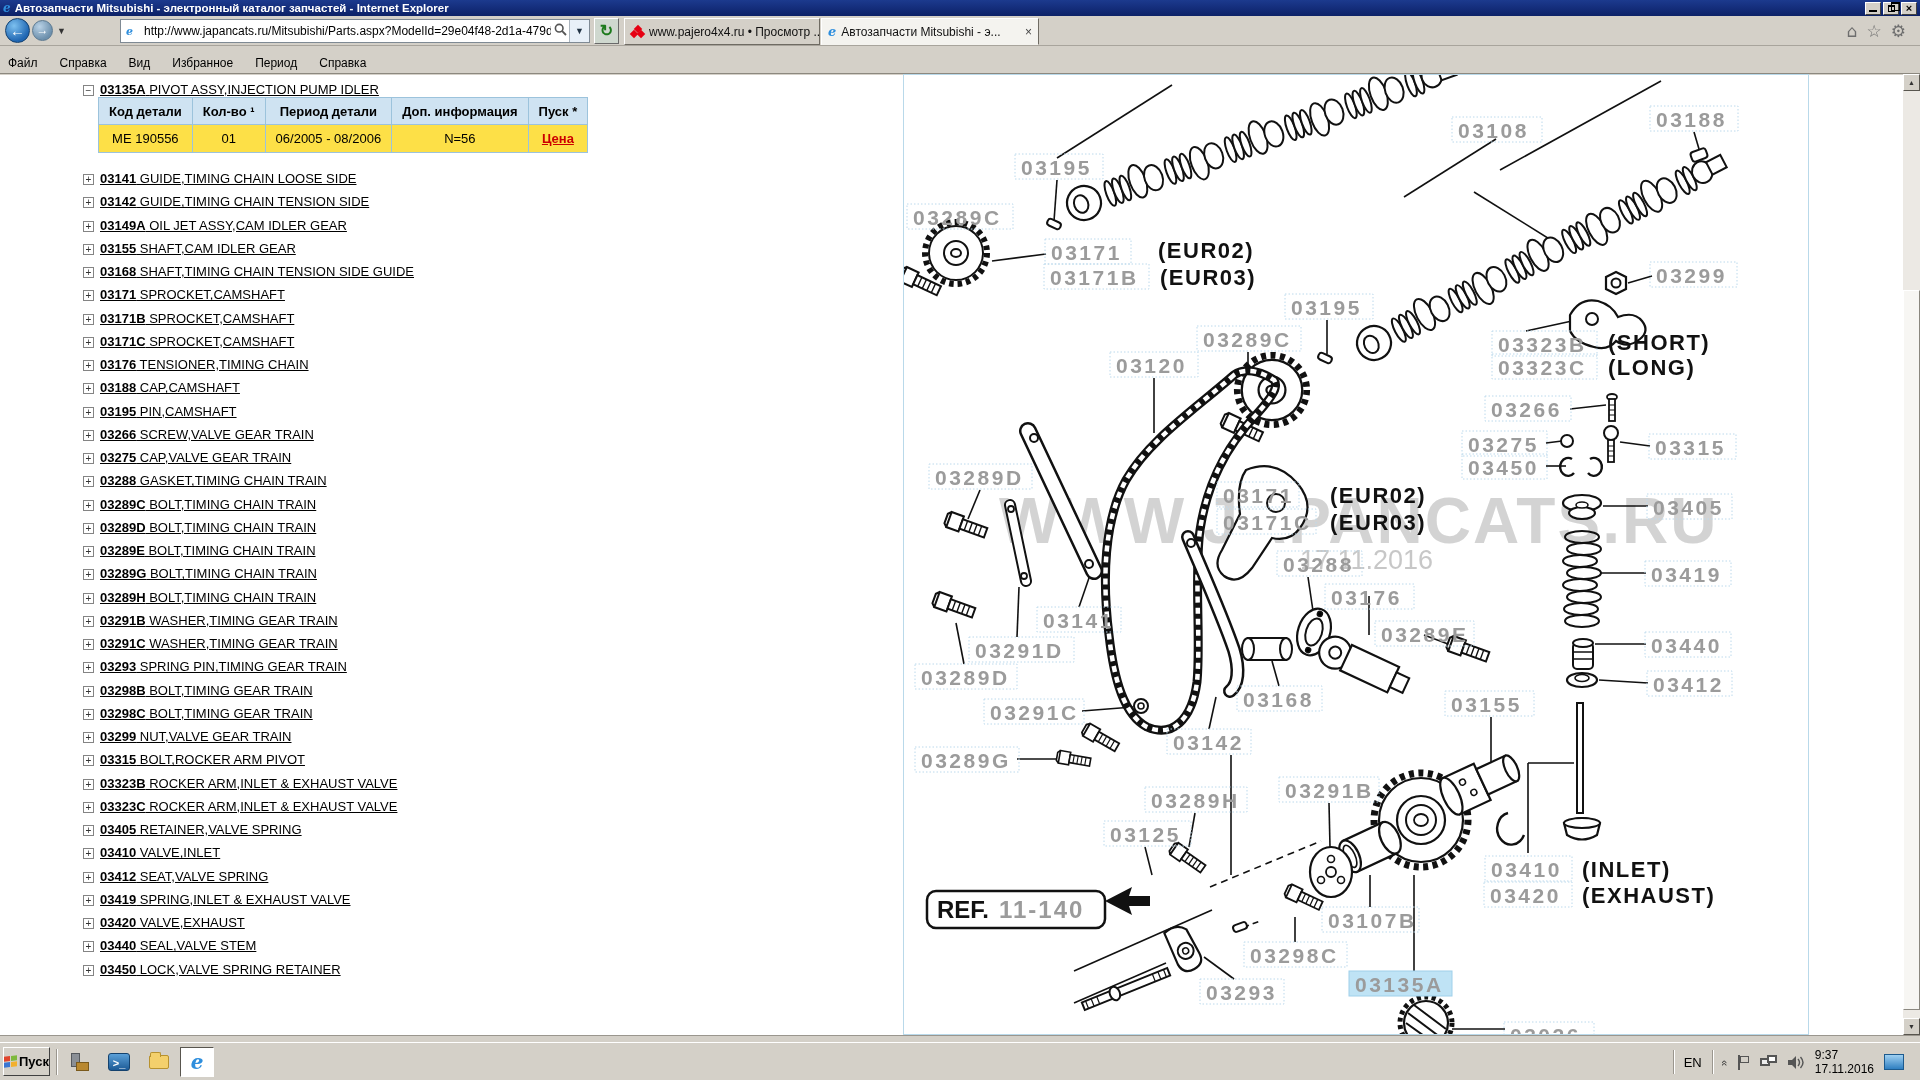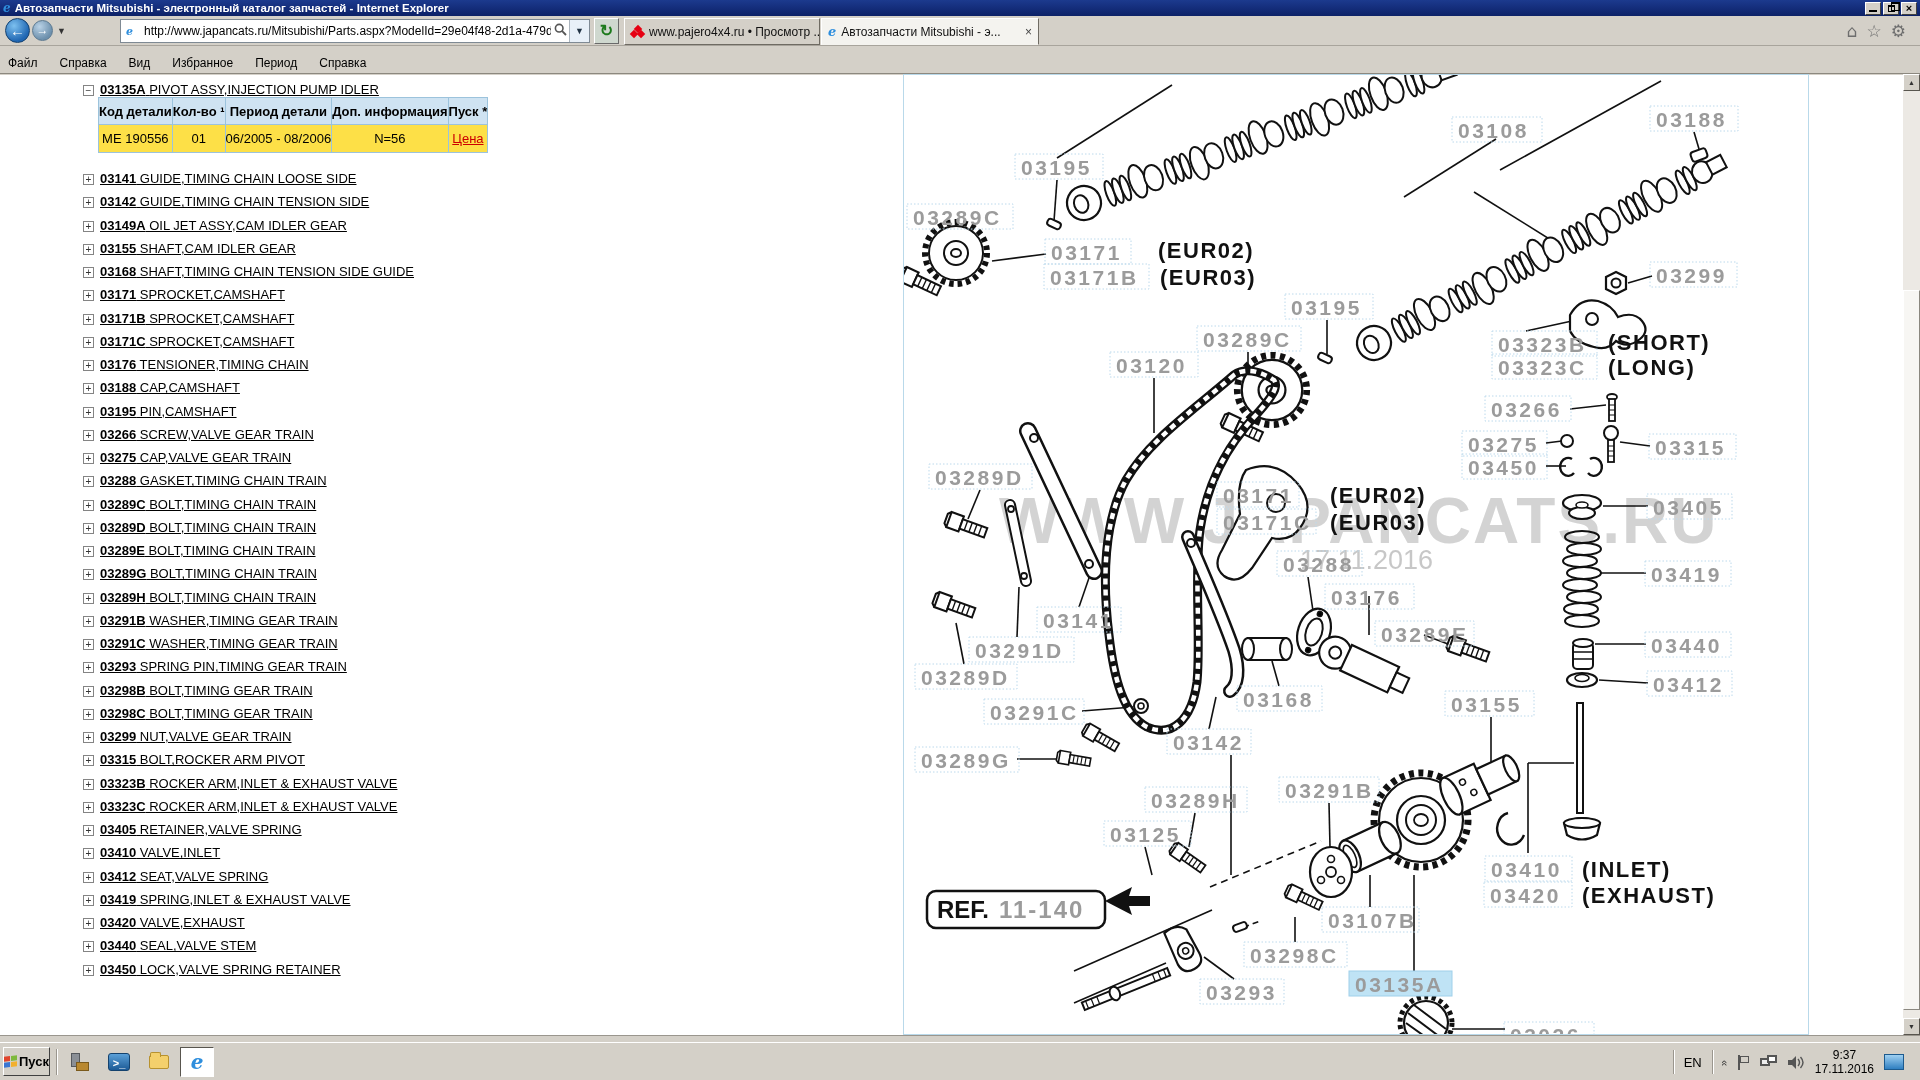--- a/index.html
+++ b/index.html
@@ -64,24 +64,24 @@
   .listpane { position:absolute; left:83px; top:0; width:700px; }
   .treerow { position:relative; height:23.25px; line-height:23.25px; font-size:13px;
              white-space:nowrap; color:#000; }
   .pm { display:inline-block; width:11px; height:11px; border:1px solid #848484;
         line-height:9px; font-size:10px; text-align:center; background:#fff;
         vertical-align:middle; margin-right:6px; color:#333; }
   .treelink { text-decoration:underline; color:#000; }
   .treelink b { font-weight:bold; }
   .row0 { position:absolute; left:0; top:3px; }
   .ptable { position:absolute; left:15px; top:22px; border-collapse:collapse; font-size:13px; }
-  .ptable th, .ptable td { border:1px solid #9cc3dc; text-align:center; padding:0 0; }
+  .ptable th, .ptable td { border:1px solid #9cc3dc; text-align:center; padding:0 10px; }
   .ptable th { background:#cfe3f2; font-weight:bold; height:27px; }
   .ptable td { height:28px; background:#fde047; }
-  .pricelink { color:#cc0000; font-weight:normal; text-decoration:underline; }
+  .pricelink { color:#cc0000; font-weight:bold; text-decoration:underline; }
   .plist { position:absolute; left:0; top:92px; }
 
   
   .diagframe { position:absolute; left:903px; top:-1px; width:906px; height:961px;
                border:1px solid #b9d9ea; background:#fff; overflow:hidden; }
 
   
   .vscroll { position:absolute; right:0; top:74px; width:17px; height:961px; background:#ece9e4; }
   .sbtn { position:absolute; left:0; width:17px; height:17px; background:#d4d0c8;
           border:1px solid; border-color:#fff #58554e #58554e #fff; font-size:7px;
@@ -100,21 +100,21 @@
   .winflag { position:relative; width:13px; height:12px; transform:skewY(-6deg); }
   .winflag i { position:absolute; width:6px; height:5px; }
   .ql { position:absolute; top:4px; width:34px; height:30px; display:flex; align-items:center;
         justify-content:center; }
   .ql.pressed { background:#fff; border:1px solid; border-color:#58554e #fff #fff #58554e; }
   .tsep { position:absolute; top:6px; width:1px; height:26px; background:#9a968e;
           box-shadow:1px 0 0 #fff; }
   .trayzone { position:absolute; right:16px; top:4px; height:30px; display:flex;
               align-items:center; gap:10px; }
   .traytxt { font-size:13px; }
-  .clock { text-align:center; font-size:12px; line-height:14px; }
+  .clock { text-align:left; font-size:12px; line-height:14px; }
 
   
   .ie-e { font-family:"DejaVu Serif", serif; font-style:italic; font-weight:bold;
           color:#2e8edd; display:inline-block; }
   .mmc3 { position:relative; width:13px; height:12px; display:inline-block; }
   .mmc3 i { position:absolute; width:6px; height:6px; background:#e60012; transform:rotate(45deg); }
   .folderico { position:relative; width:20px; height:14px; background:#f4d06c;
                border:1px solid #b8922f; border-radius:2px; }
   .folderico:before { content:""; position:absolute; left:0; top:-4px; width:9px; height:4px;
                       background:#f4d06c; border:1px solid #b8922f; border-bottom:none;

